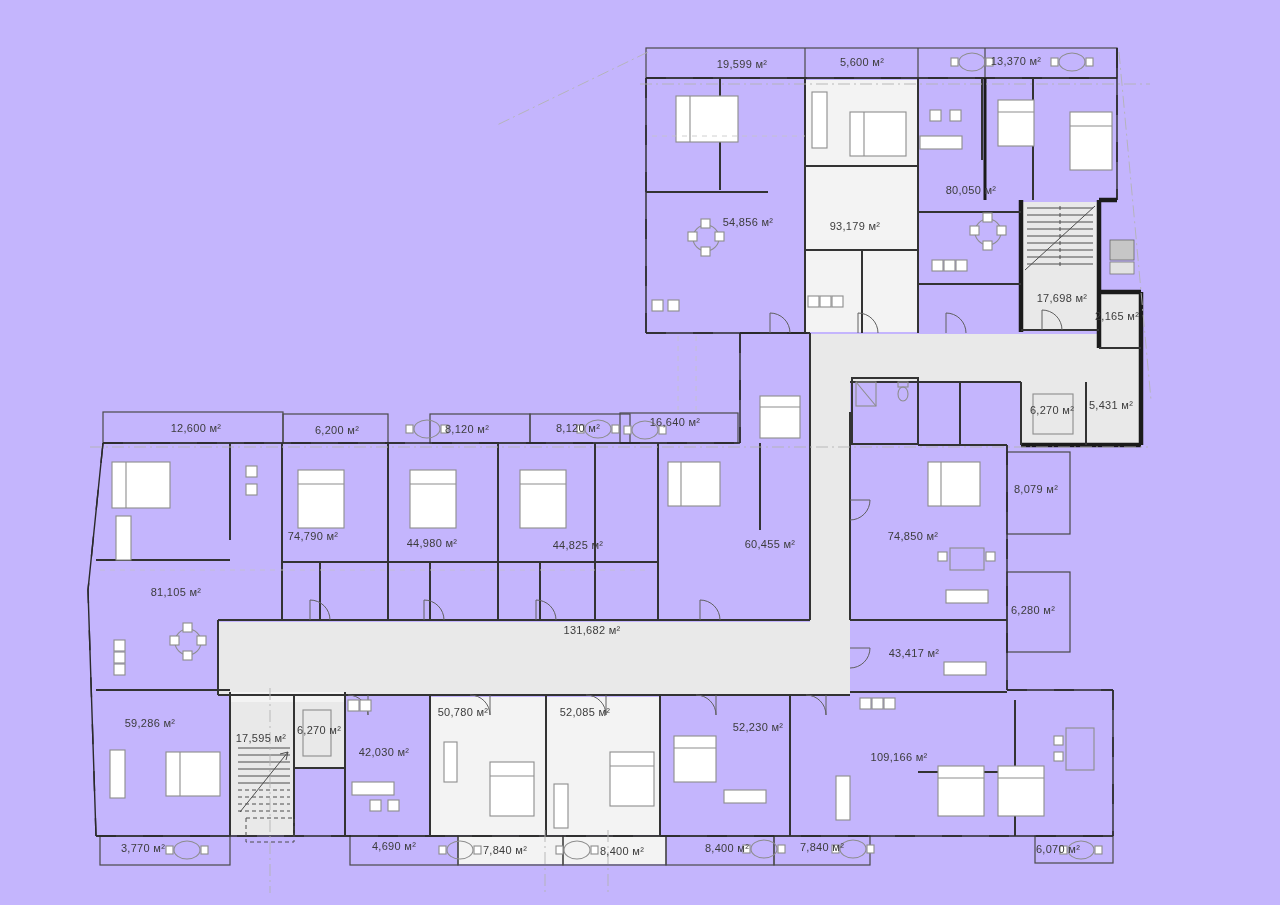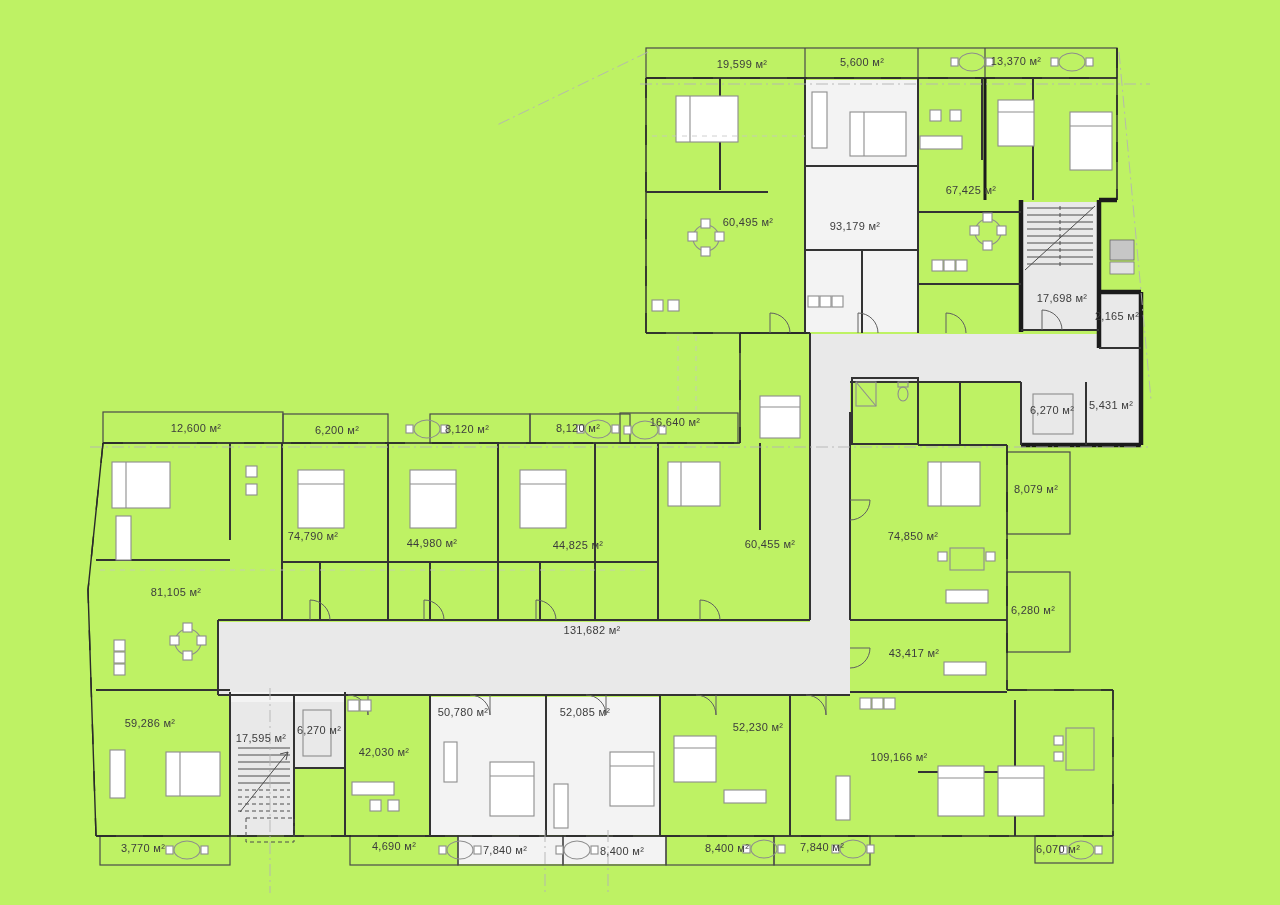--- a/index.html
+++ b/index.html
@@ -1,16 +1,16 @@
 <!DOCTYPE html>
 <html><head>
 <meta charset="utf-8">
 <style>
   html,body{margin:0;padding:0;background:#fff;}
-  .stage{position:relative;width:1280px;height:905px;background:#bef264;overflow:hidden;
+  .stage{position:relative;width:1280px;height:905px;background:#c4b5fd;overflow:hidden;
          font-family:"Liberation Sans", sans-serif;}
   svg{position:absolute;left:0;top:0;}
   
   .w-base{stroke:#2a2a2a;stroke-width:1.4;fill:none;}
   .w-pier{stroke:#1b1b1b;stroke-width:8;fill:none;stroke-dasharray:20 27;}
   .w-solid{stroke:#1b1b1b;stroke-width:4.5;fill:none;}
   .w-med{stroke:#1b1b1b;stroke-width:3;fill:none;}
   .w-int{stroke:#333;stroke-width:2;fill:none;}
   .w-thin{stroke:#4a4a4a;stroke-width:1.2;fill:none;}
   .shade-cor{fill:#e9e9e9;stroke:none;}
@@ -364,23 +364,23 @@
   <g>
     <rect class="equip" x="1110" y="240" width="24" height="20"></rect>
     <rect class="equip2" x="1110" y="262" width="24" height="12"></rect>
   </g>
 </svg>
 
 <div>
   <span class="al" style="left:742px;top:64px">19,599 м²</span>
   <span class="al" style="left:862px;top:62px">5,600 м²</span>
   <span class="al" style="left:1016px;top:61px">13,370 м²</span>
-  <span class="al" style="left:748px;top:222px">60,495 м²</span>
+  <span class="al" style="left:748px;top:222px">54,856 м²</span>
   <span class="al" style="left:855px;top:226px">93,179 м²</span>
-  <span class="al" style="left:971px;top:190px">67,425 м²</span>
+  <span class="al" style="left:971px;top:190px">80,050 м²</span>
   <span class="al" style="left:1062px;top:298px">17,698 м²</span>
   <span class="al" style="left:1117px;top:316px">2,165 м²</span>
   <span class="al" style="left:1052px;top:410px">6,270 м²</span>
   <span class="al" style="left:1111px;top:405px">5,431 м²</span>
   <span class="al" style="left:1036px;top:489px">8,079 м²</span>
   <span class="al" style="left:913px;top:536px">74,850 м²</span>
   <span class="al" style="left:1033px;top:610px">6,280 м²</span>
   <span class="al" style="left:914px;top:653px">43,417 м²</span>
   <span class="al" style="left:675px;top:422px">16,640 м²</span>
   <span class="al" style="left:770px;top:544px">60,455 м²</span>

